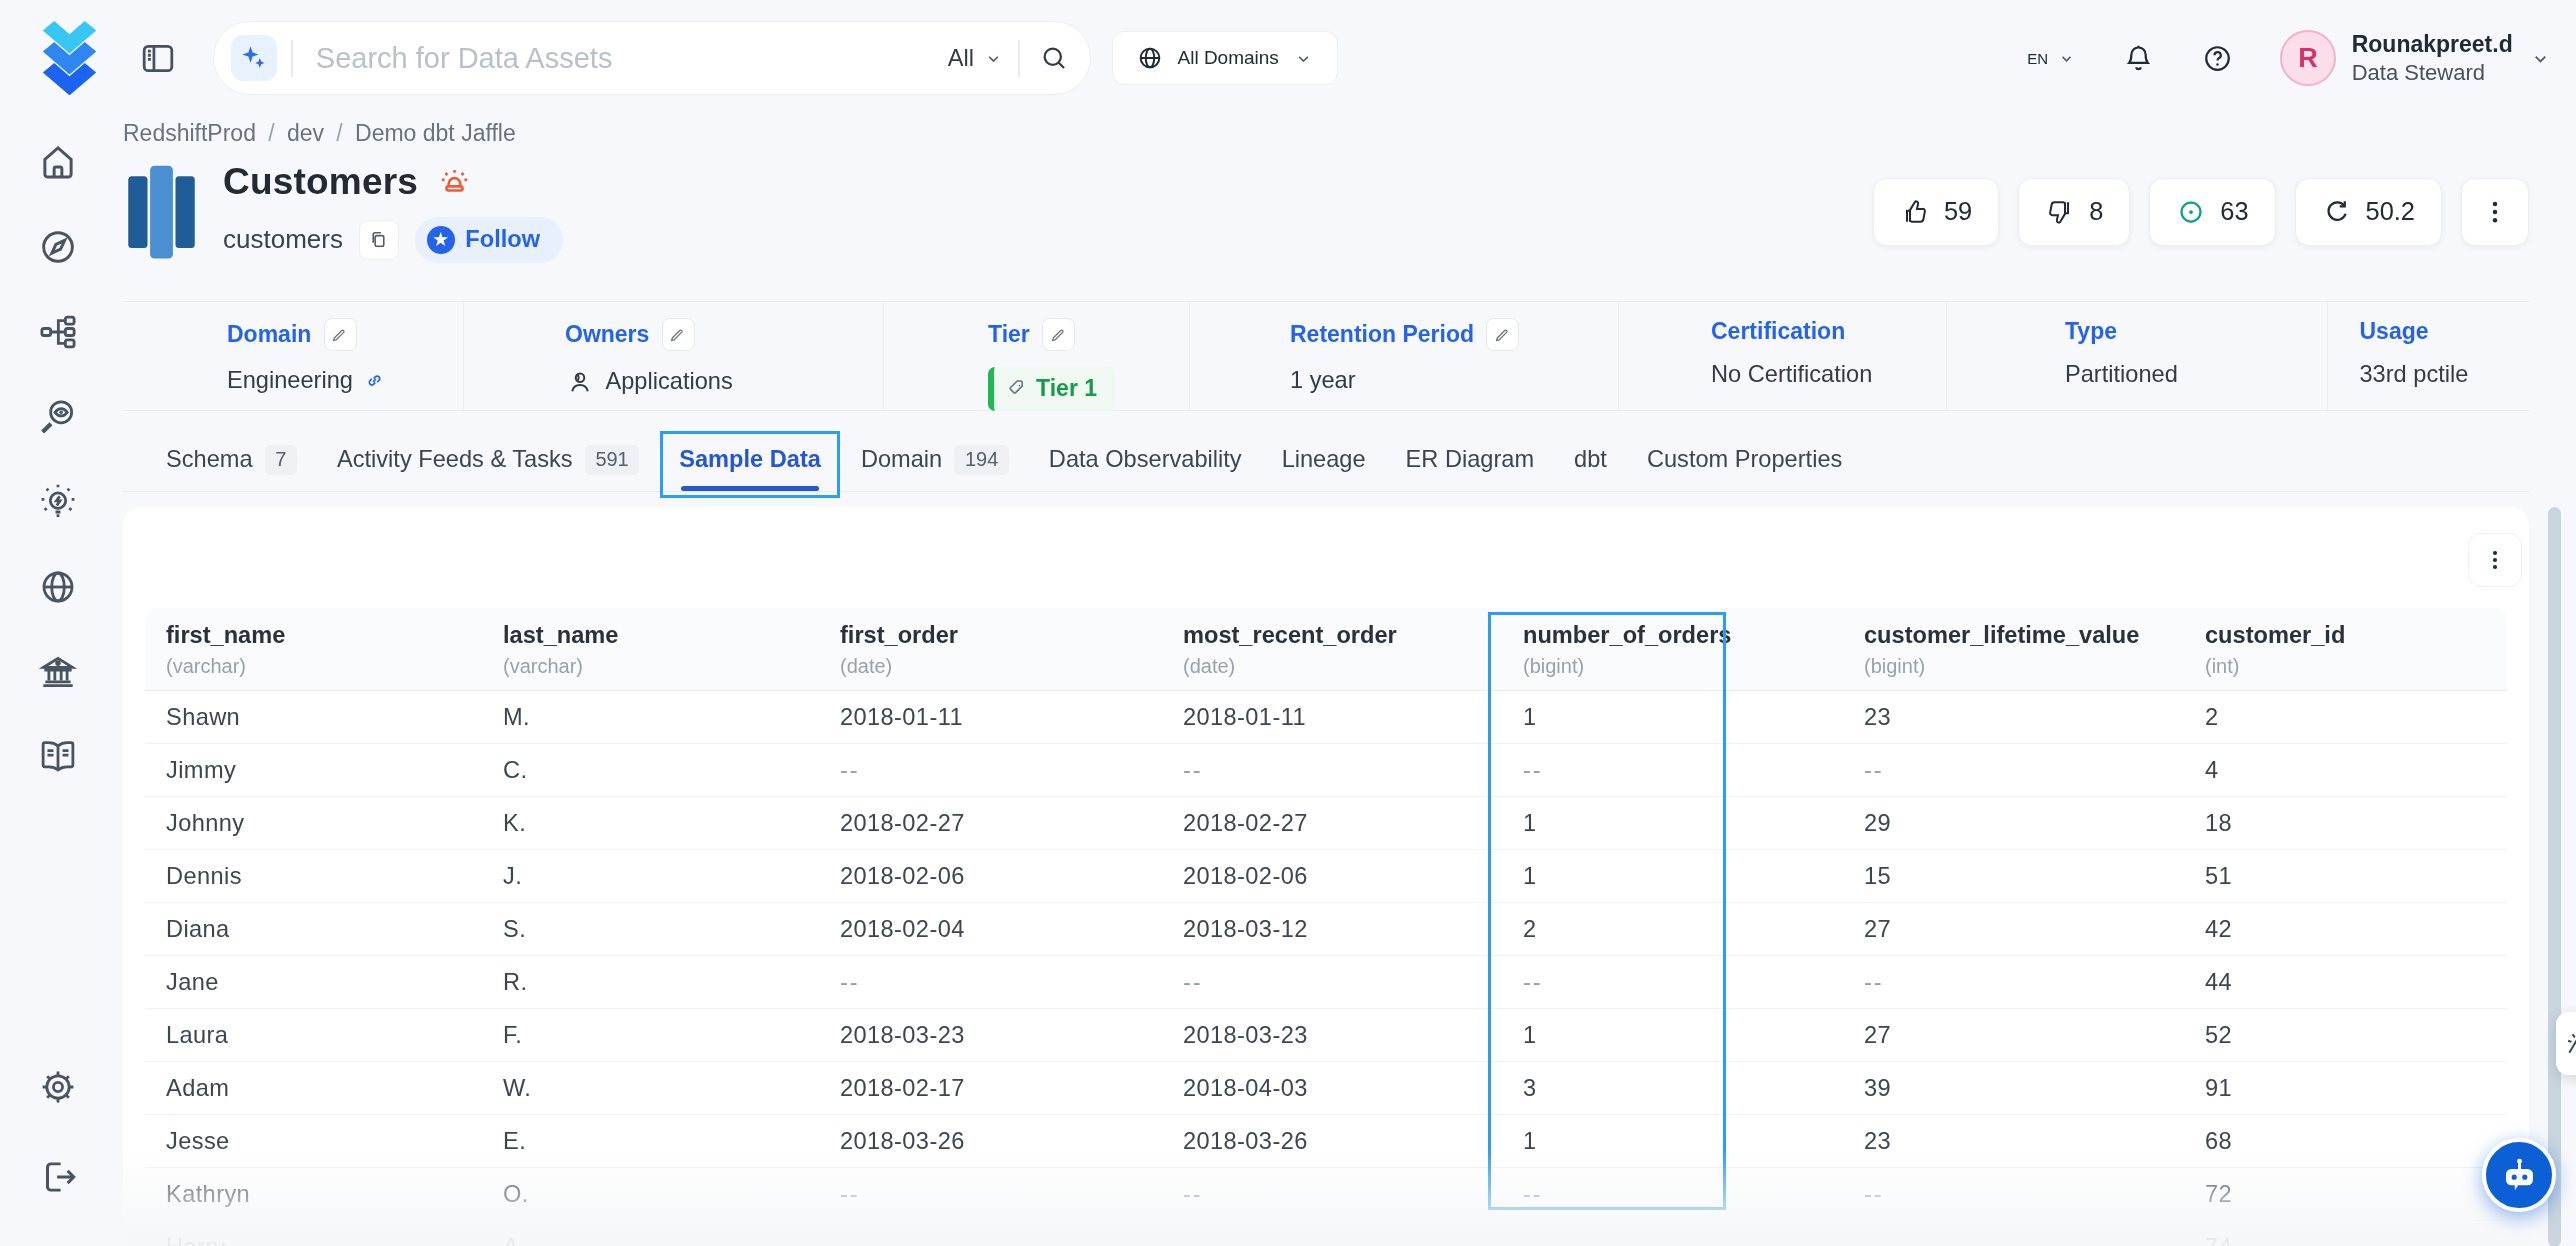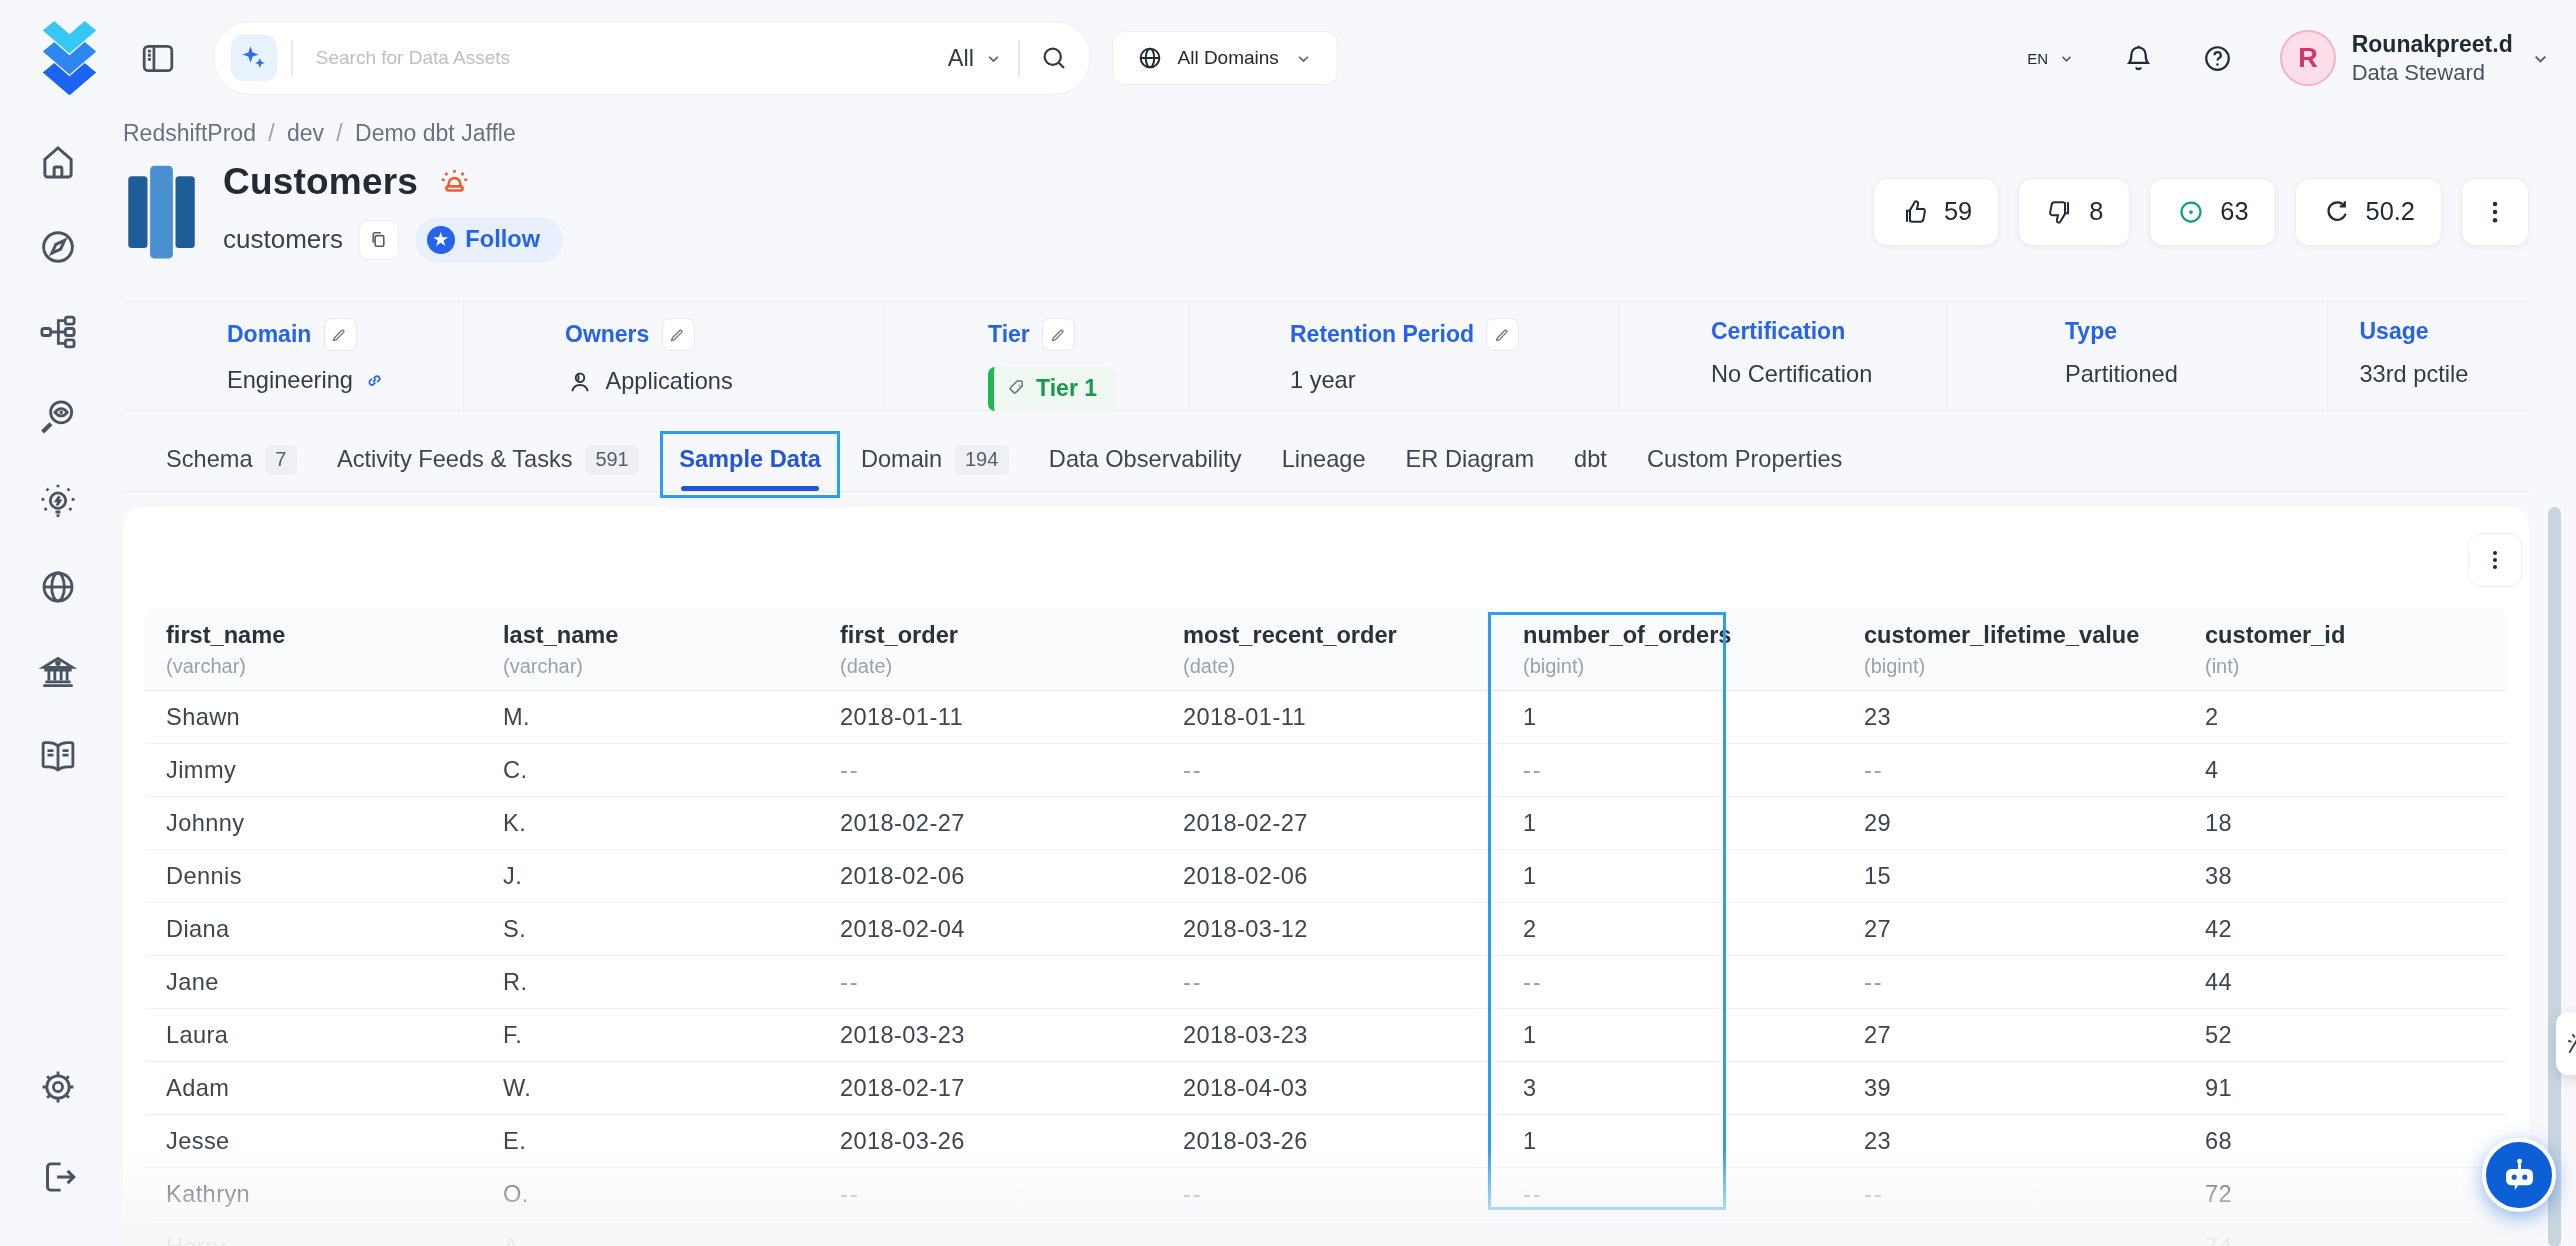--- a/index.html
+++ b/index.html
@@ -17,21 +17,21 @@
   .logo { margin-left:39px; width:61px; height:74px; }
   .panel-toggle { margin-left:35px; width:46px; height:39px; color:#475060; background:none; border:none; cursor:pointer; }
   .search-pill {
     margin-left:31.5px; width:878px; height:74px; background:#fff;
     border:1.8px solid #eceef3; border-radius:37px; display:flex; align-items:center;
   }
   .ai-chip { margin-left:17.5px; width:46px; height:46px; border-radius:12.3px; background:#e7f2fd; display:flex; align-items:center; justify-content:center; }
   .search-div { width:1.8px; height:37px; background:#e8eaee; margin-left:14px; }
   .search-input {
     flex:1; border:none; outline:none; background:transparent; margin-left:23px;
-    font-size:19px; color:#333b45; font-family:"Liberation Sans", sans-serif;
+    font-size:29px; color:#333b45; font-family:"Liberation Sans", sans-serif;
   }
   .search-input::placeholder { color:#b9c0ca; }
   .search-scope { display:flex; align-items:center; gap:8.8px; font-size:23.6px; color:#333b45; cursor:pointer; }
   .search-btn { margin:0 21px 0 19px; background:none; border:none; color:#333b45; cursor:pointer; }
   .domains-pill {
     margin-left:21px; height:54px; padding:0 23px; background:#fff; border:1.8px solid #eceef3;
     border-radius:12.3px; display:flex; align-items:center; gap:14px; font-size:19px; color:#222a34; cursor:pointer;
   }
   .topbar-right { margin-left:auto; margin-right:24.5px; display:flex; align-items:center; gap:46px; }
   .lang { display:flex; align-items:center; gap:8.8px; font-size:15px; color:#222a34; cursor:pointer; }
@@ -577,21 +577,21 @@
             <div class="tcell">18</div>
           </div>
 
   <div class="trow">
             <div class="tcell">Dennis</div>
             <div class="tcell">J.</div>
             <div class="tcell">2018-02-06</div>
             <div class="tcell">2018-02-06</div>
             <div class="tcell">1</div>
             <div class="tcell">15</div>
-            <div class="tcell">38</div>
+            <div class="tcell">51</div>
           </div>
 
   <div class="trow">
             <div class="tcell">Diana</div>
             <div class="tcell">S.</div>
             <div class="tcell">2018-02-04</div>
             <div class="tcell">2018-03-12</div>
             <div class="tcell">2</div>
             <div class="tcell">27</div>
             <div class="tcell">42</div>

